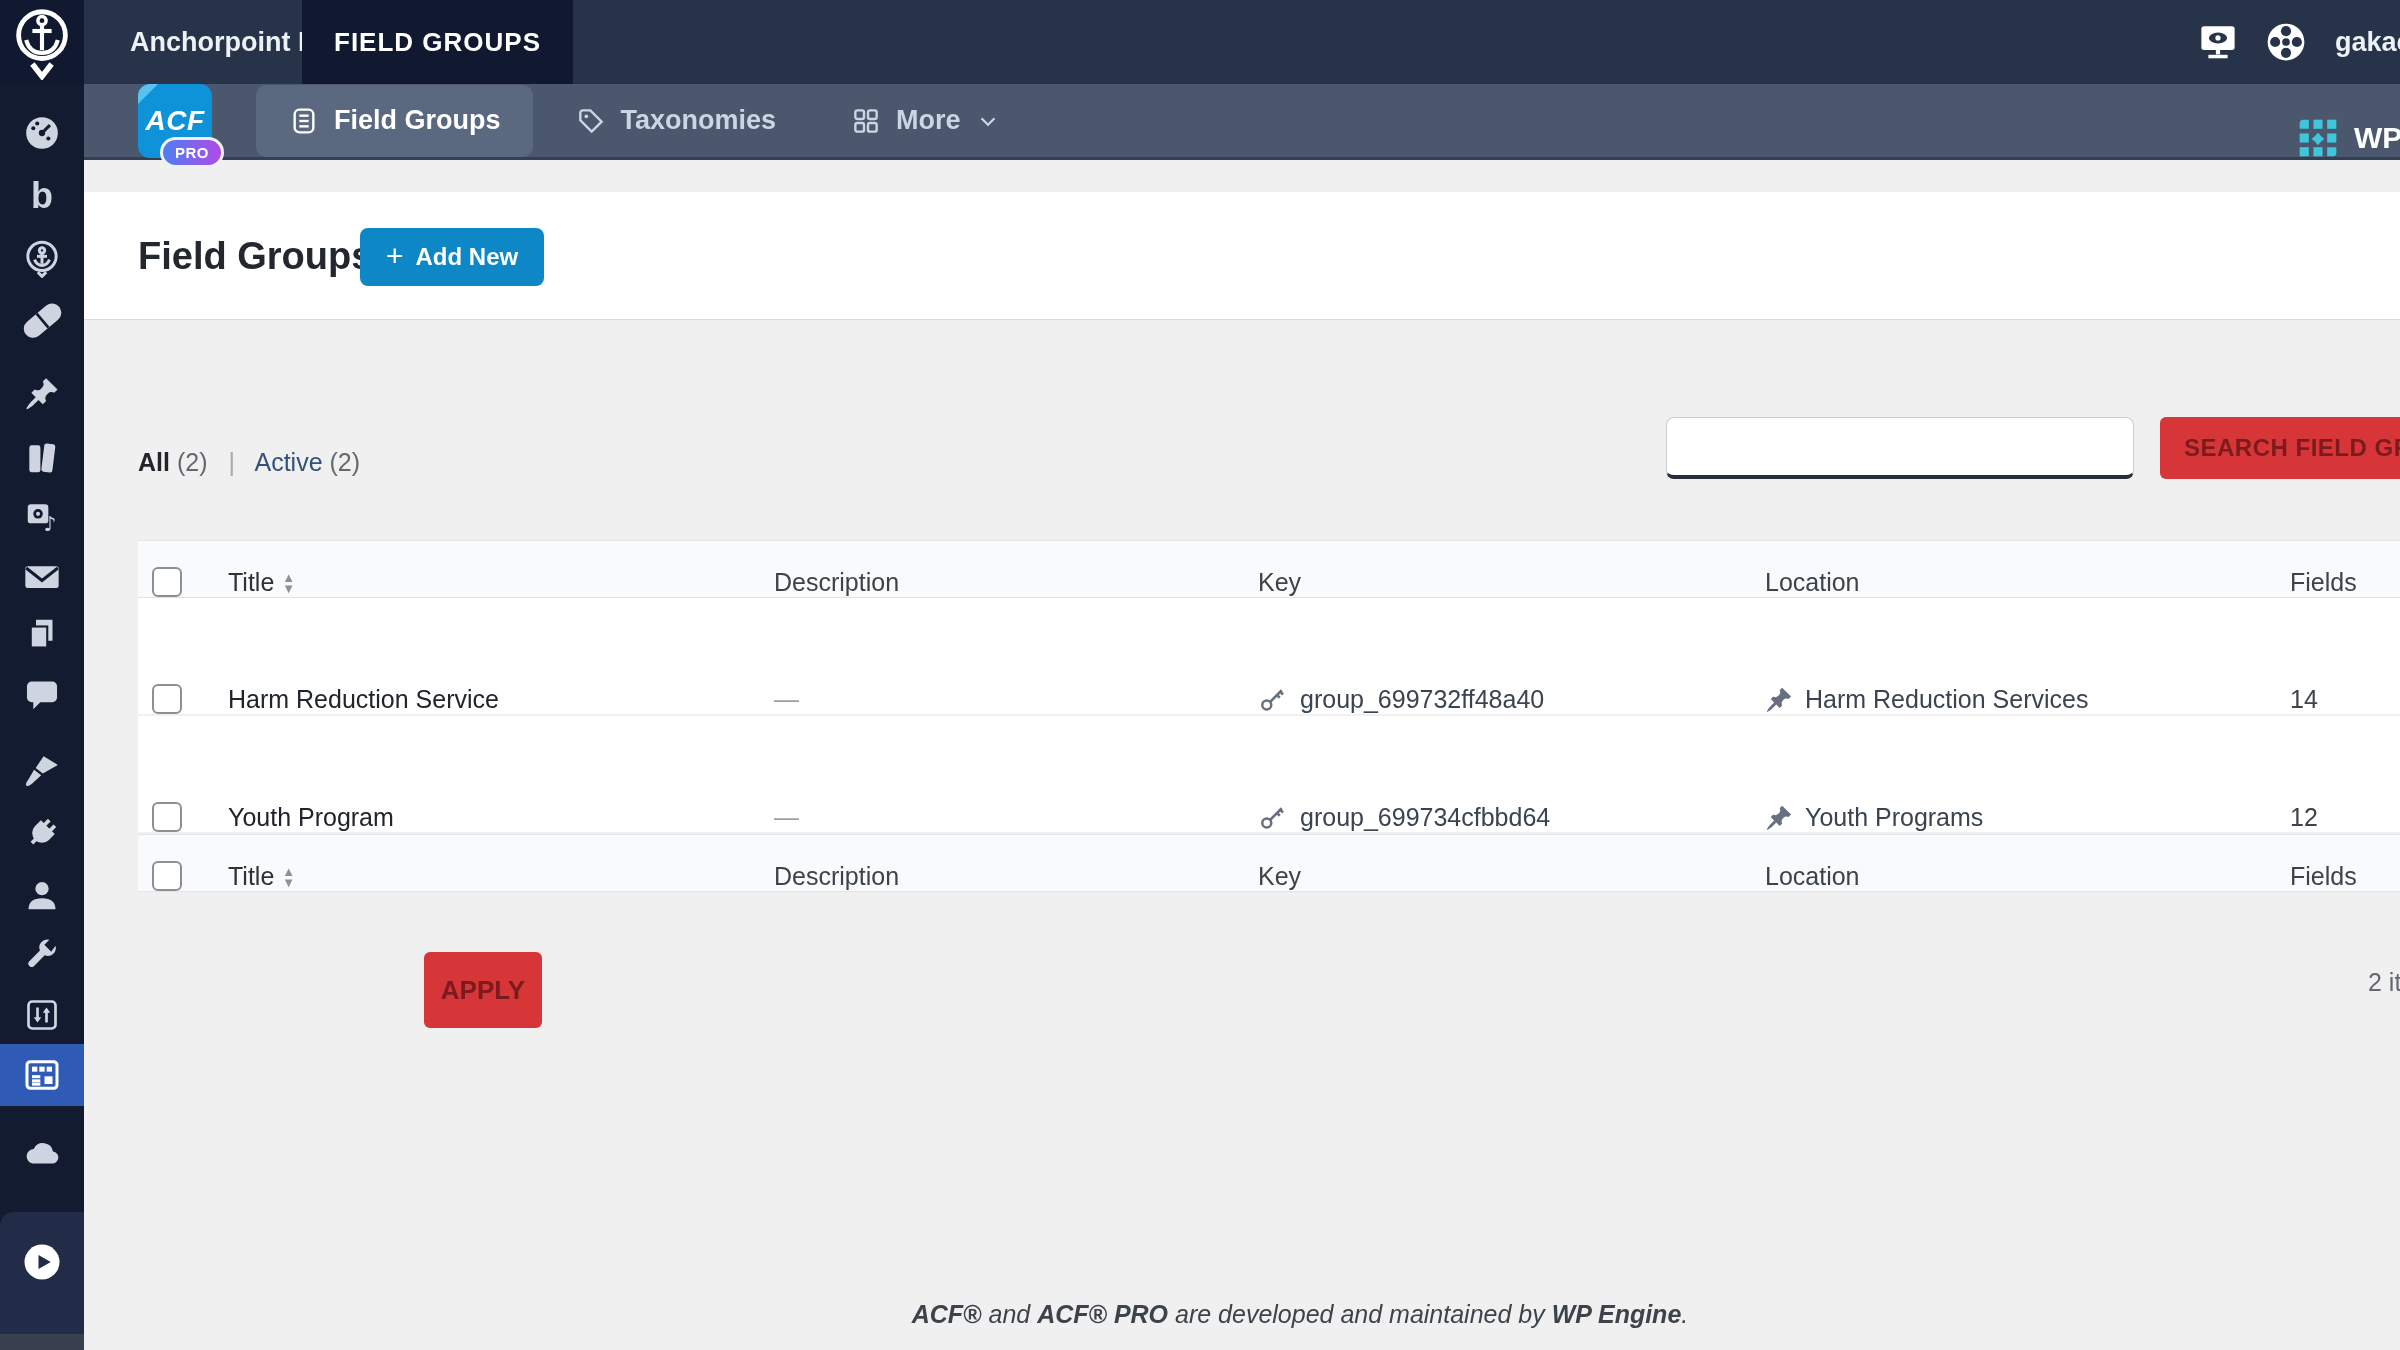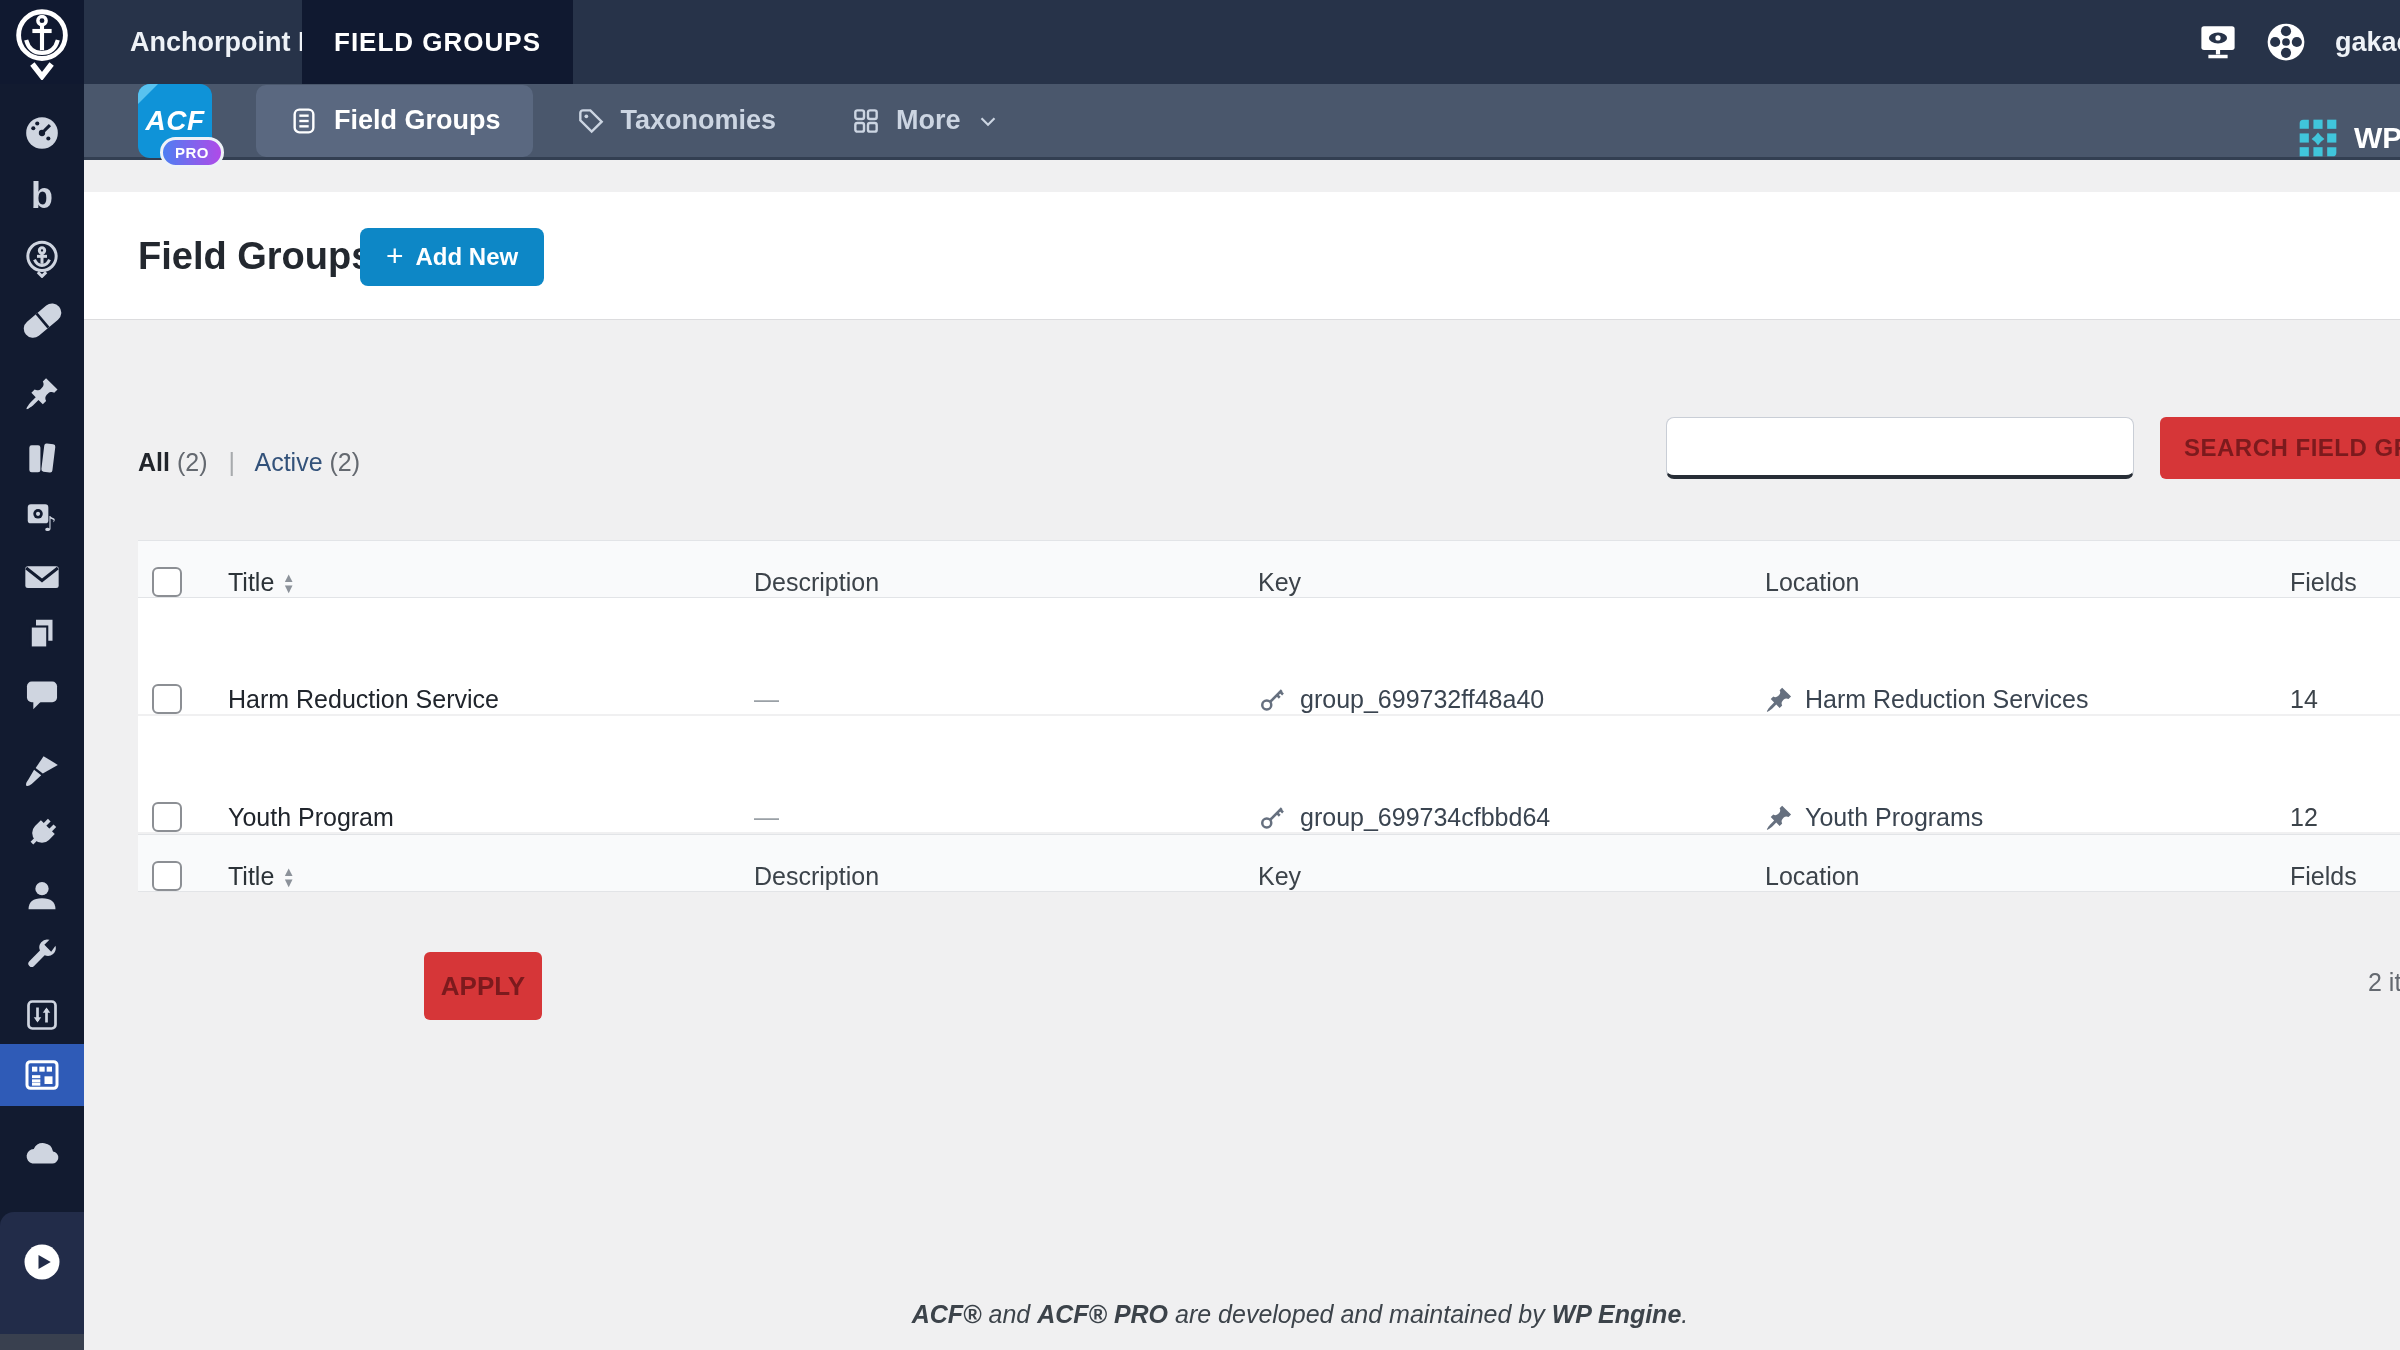--- a/index.html
+++ b/index.html
@@ -54,34 +54,34 @@
   .search-input { position:absolute; left:1582px; top:97px; width:468px; height:62px; background:#fff; border:1px solid #c9ced6; border-bottom:4px solid #272d36; border-radius:8px; font-size:24px; padding:0 16px; font-family:"Liberation Sans",sans-serif; }
   .search-btn { position:absolute; left:2076px; top:97px; width:340px; height:62px; background:#d63638; border:none; border-radius:6px; color:#7c1a1d; font-size:24px; font-weight:700; letter-spacing:.5px; white-space:nowrap; overflow:hidden; text-align:left; padding:0 24px; font-family:"Liberation Sans",sans-serif; cursor:pointer; }
 
   
   .table { position:absolute; left:54px; top:220px; width:2292px; }
   .t-head, .t-foot { position:relative; height:58px; background:#f9fafb; border-top:1px solid #e2e4e7; border-bottom:1px solid #e2e4e7; }
   .t-row { position:relative; height:118px; background:#ffffff; border-bottom:2px solid #f0f0f1; }
   .cell { position:absolute; top:0; height:100%; display:flex; align-items:flex-end; font-size:25px; color:#3c434a; white-space:nowrap; }
   .c-check { left:14px; }
   .c-title { left:90px; }
-  .c-desc { left:616px; }
+  .c-desc { left:636px; }
   .c-key { left:1120px; }
   .c-loc { left:1627px; }
   .c-fields { left:2152px; }
   .col-label { font-weight:400; color:#2c3338; cursor:pointer; display:flex; align-items:center; gap:8px; }
   .sort-arrows { display:flex; flex-direction:column; line-height:11px; font-size:13px; color:#8c929a; }
   .row-title { color:#20252c; cursor:pointer; }
   .dash { color:#9aa0a6; }
   .icon-text { display:flex; align-items:center; gap:12px; color:#3a4450; }
   .checkbox { width:30px; height:30px; background:#fff; border:2px solid #8c8f94; border-radius:6px; cursor:pointer; }
 
   
   .bulk-select { position:absolute; left:54px; top:632px; width:268px; height:64px; background:#fff; border:1px solid #c9ced6; border-bottom:4px solid #272d36; border-radius:10px; display:flex; align-items:center; justify-content:space-between; padding:0 20px; font-size:25px; color:#1d2327; cursor:pointer; }
-  .apply-btn { position:absolute; left:340px; top:632px; width:118px; height:68px; background:#d63638; border:none; border-radius:6px; color:#7c1a1d; font-size:26px; font-weight:700; font-family:"Liberation Sans",sans-serif; cursor:pointer; }
+  .apply-btn { position:absolute; left:340px; top:632px; width:118px; height:76px; background:#d63638; border:none; border-radius:6px; color:#7c1a1d; font-size:26px; font-weight:700; font-family:"Liberation Sans",sans-serif; cursor:pointer; }
   .item-count { position:absolute; left:2284px; top:648px; font-size:25px; color:#646970; white-space:nowrap; }
 
   
   .acf-footer { position:absolute; left:0; top:980px; width:2316px; text-align:center; padding-left:116px; font-size:25px; font-style:italic; color:#3c434a; }
   .acf-footer b { font-weight:700; }
 </style>
 </head>
 <body>
 
 <div class="sidebar">

